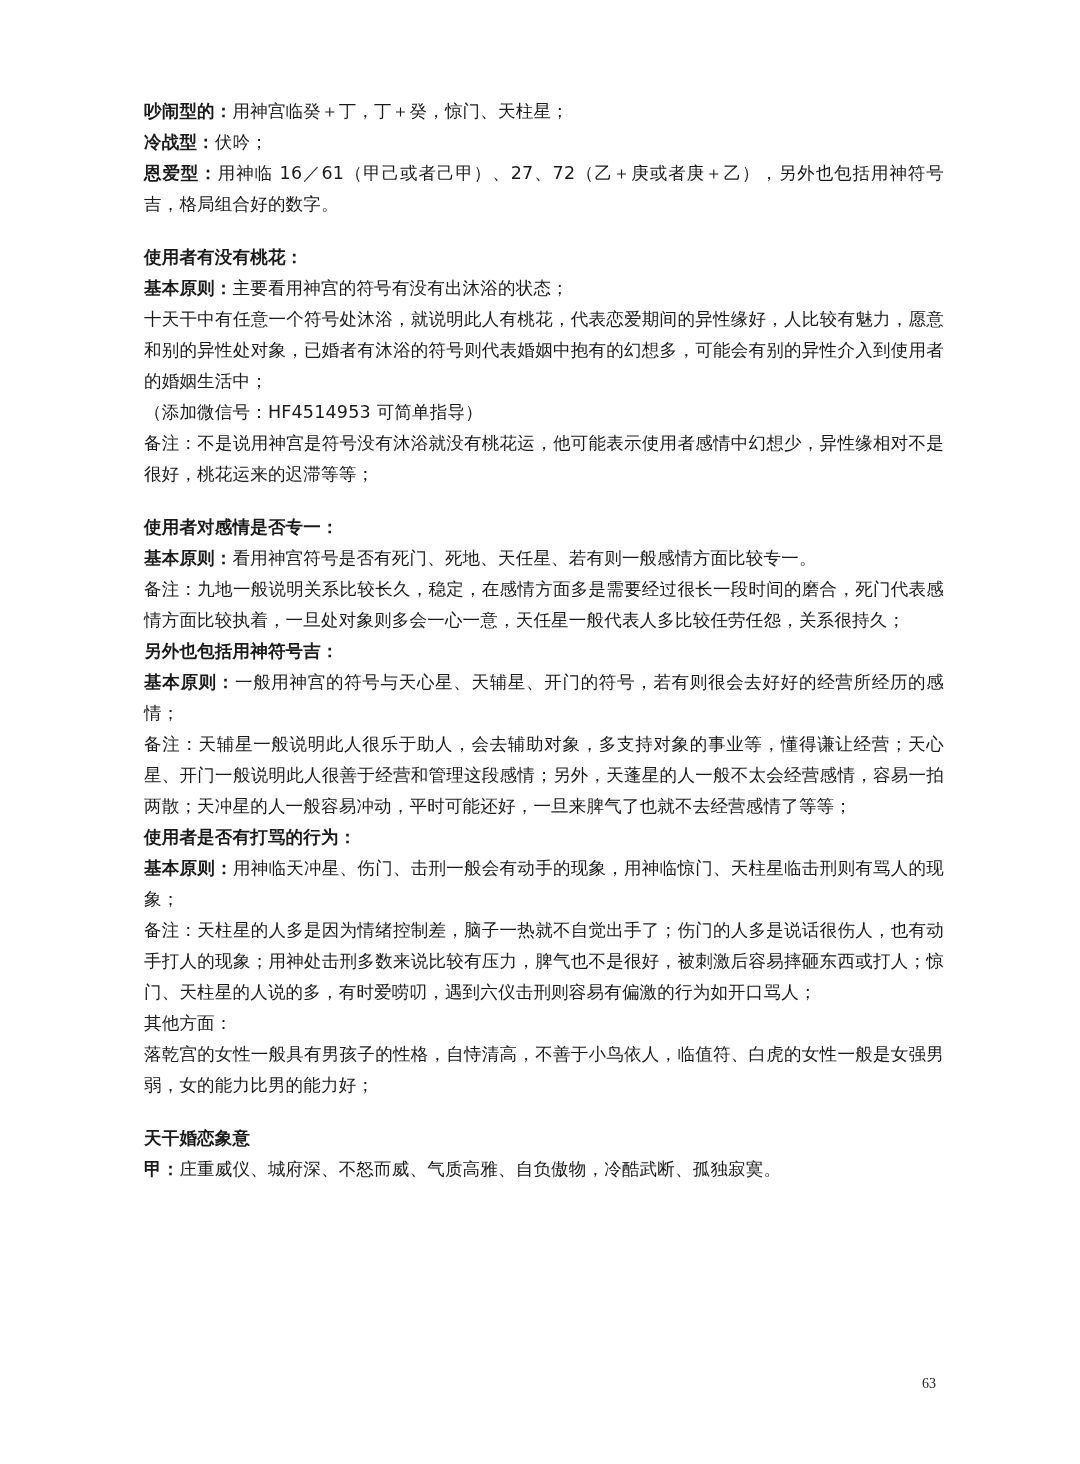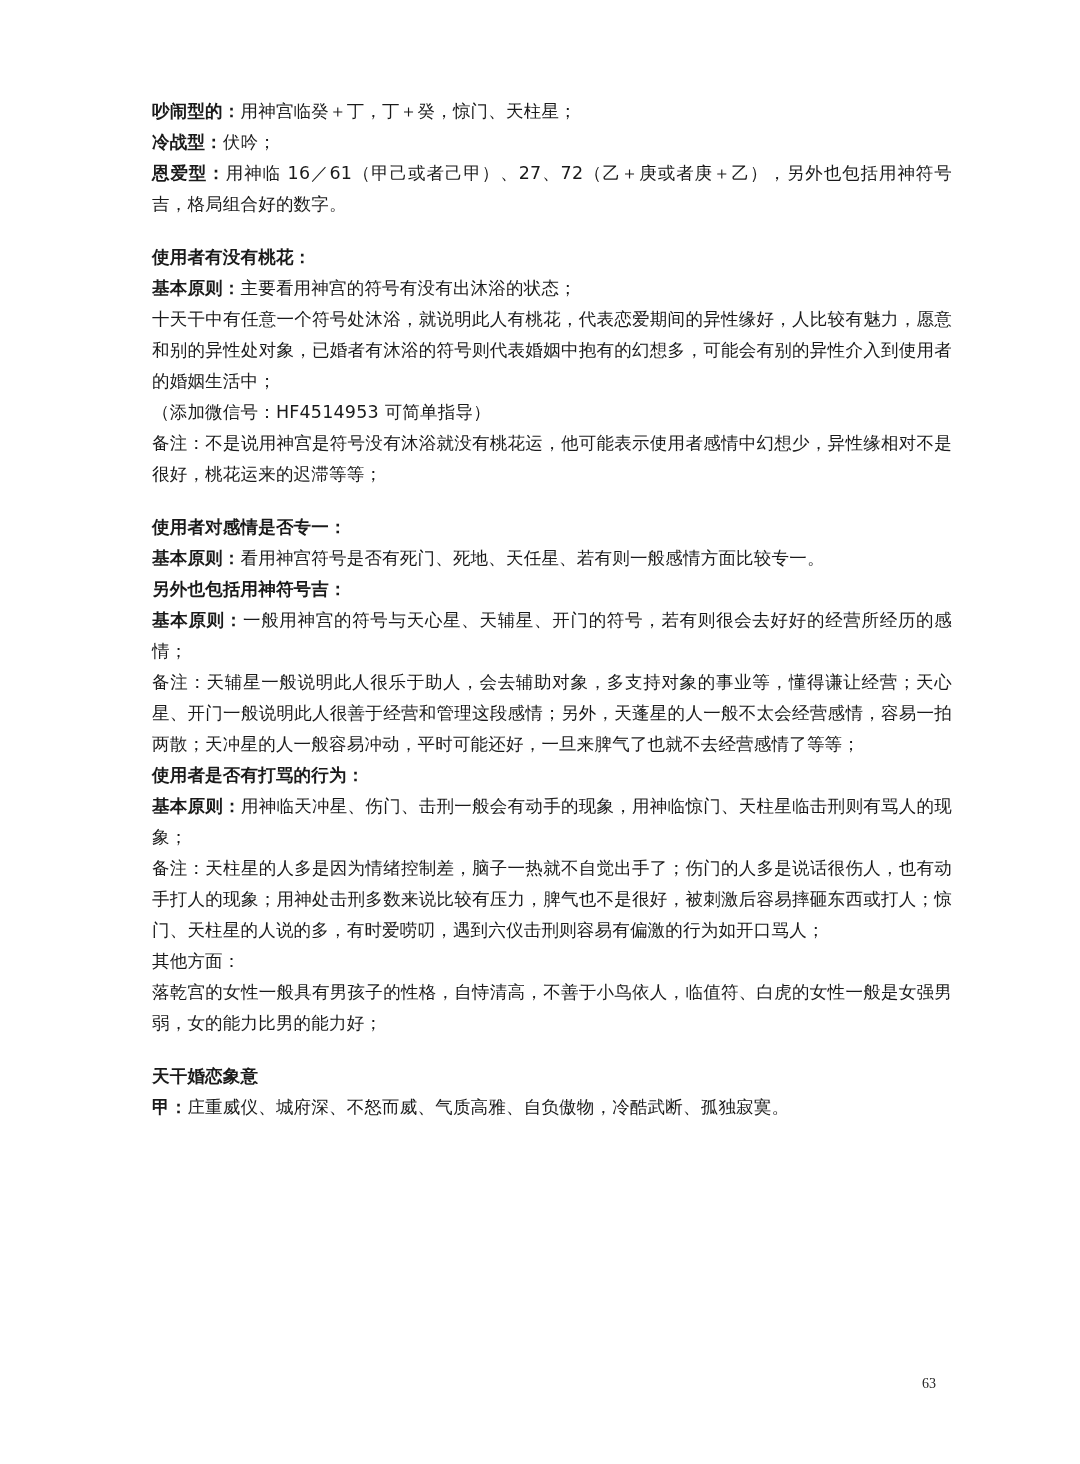--- a/index.html
+++ b/index.html
@@ -13,21 +13,21 @@
   .page {
     position: relative;
     width: 1080px;
     height: 1464px;
     background: #ffffff;
     box-sizing: border-box;
     overflow: hidden;
   }
   .content {
     position: absolute;
-    left: 152px;
+    left: 144px;
     top: 96px;
     width: 800px;
   }
   .gap {
     height: 22px;
   }
   .para {
     font-size: 17.5px;
     line-height: 31px;
     color: #1a1a1a;
@@ -57,20 +57,21 @@
       <div class="para"><span class="lead">恩爱型</span><span class="lead">：</span><span>用神临 16／61（甲己或者己甲）、27、72（乙＋庚或者庚＋乙），另外也包括用神符号吉，格局组合好的数字。</span></div>
       <div class="gap"></div>
       <div class="para"><span class="lead">使用者有没有桃花：</span></div>
       <div class="para"><span class="lead">基本原则</span><span class="lead">：</span><span>主要看用神宫的符号有没有出沐浴的状态；</span></div>
       <div class="para"><span>十天干中有任意一个符号处沐浴，就说明此人有桃花，代表恋爱期间的异性缘好，人比较有魅力，愿意和别的异性处对象，已婚者有沐浴的符号则代表婚姻中抱有的幻想多，可能会有别的异性介入到使用者的婚姻生活中；</span></div>
       <div class="para"><span>（添加微信号：HF4514953 可简单指导）</span></div>
       <div class="para"><span>备注：不是说用神宫是符号没有沐浴就没有桃花运，他可能表示使用者感情中幻想少，异性缘相对不是很好，桃花运来的迟滞等等；</span></div>
       <div class="gap"></div>
       <div class="para"><span class="lead">使用者对感情是否专一：</span></div>
       <div class="para"><span class="lead">基本原则</span><span class="lead">：</span><span>看用神宫符号是否有死门、死地、天任星、若有则一般感情方面比较专一。</span></div>
+      <div class="para"><span>备注：九地一般说明关系比较长久，稳定，在感情方面多是需要经过很长一段时间的磨合，死门代表感情方面比较执着，一旦处对象则多会一心一意，天任星一般代表人多比较任劳任怨，关系很持久；</span></div>
       <div class="para"><span class="lead">另外也包括用神符号吉：</span></div>
       <div class="para"><span class="lead">基本原则</span><span class="lead">：</span><span>一般用神宫的符号与天心星、天辅星、开门的符号，若有则很会去好好的经营所经历的感情；</span></div>
       <div class="para"><span>备注：天辅星一般说明此人很乐于助人，会去辅助对象，多支持对象的事业等，懂得谦让经营；天心星、开门一般说明此人很善于经营和管理这段感情；另外，天蓬星的人一般不太会经营感情，容易一拍两散；天冲星的人一般容易冲动，平时可能还好，一旦来脾气了也就不去经营感情了等等；</span></div>
       <div class="para"><span class="lead">使用者是否有打骂的行为：</span></div>
       <div class="para"><span class="lead">基本原则</span><span class="lead">：</span><span>用神临天冲星、伤门、击刑一般会有动手的现象，用神临惊门、天柱星临击刑则有骂人的现象；</span></div>
       <div class="para"><span>备注：天柱星的人多是因为情绪控制差，脑子一热就不自觉出手了；伤门的人多是说话很伤人，也有动手打人的现象；用神处击刑多数来说比较有压力，脾气也不是很好，被刺激后容易摔砸东西或打人；惊门、天柱星的人说的多，有时爱唠叨，遇到六仪击刑则容易有偏激的行为如开口骂人；</span></div>
       <div class="para"><span>其他方面：</span></div>
       <div class="para"><span>落乾宫的女性一般具有男孩子的性格，自恃清高，不善于小鸟依人，临值符、白虎的女性一般是女强男弱，女的能力比男的能力好；</span></div>
       <div class="gap"></div>
       <div class="para"><span class="lead">天干婚恋象意</span></div>

